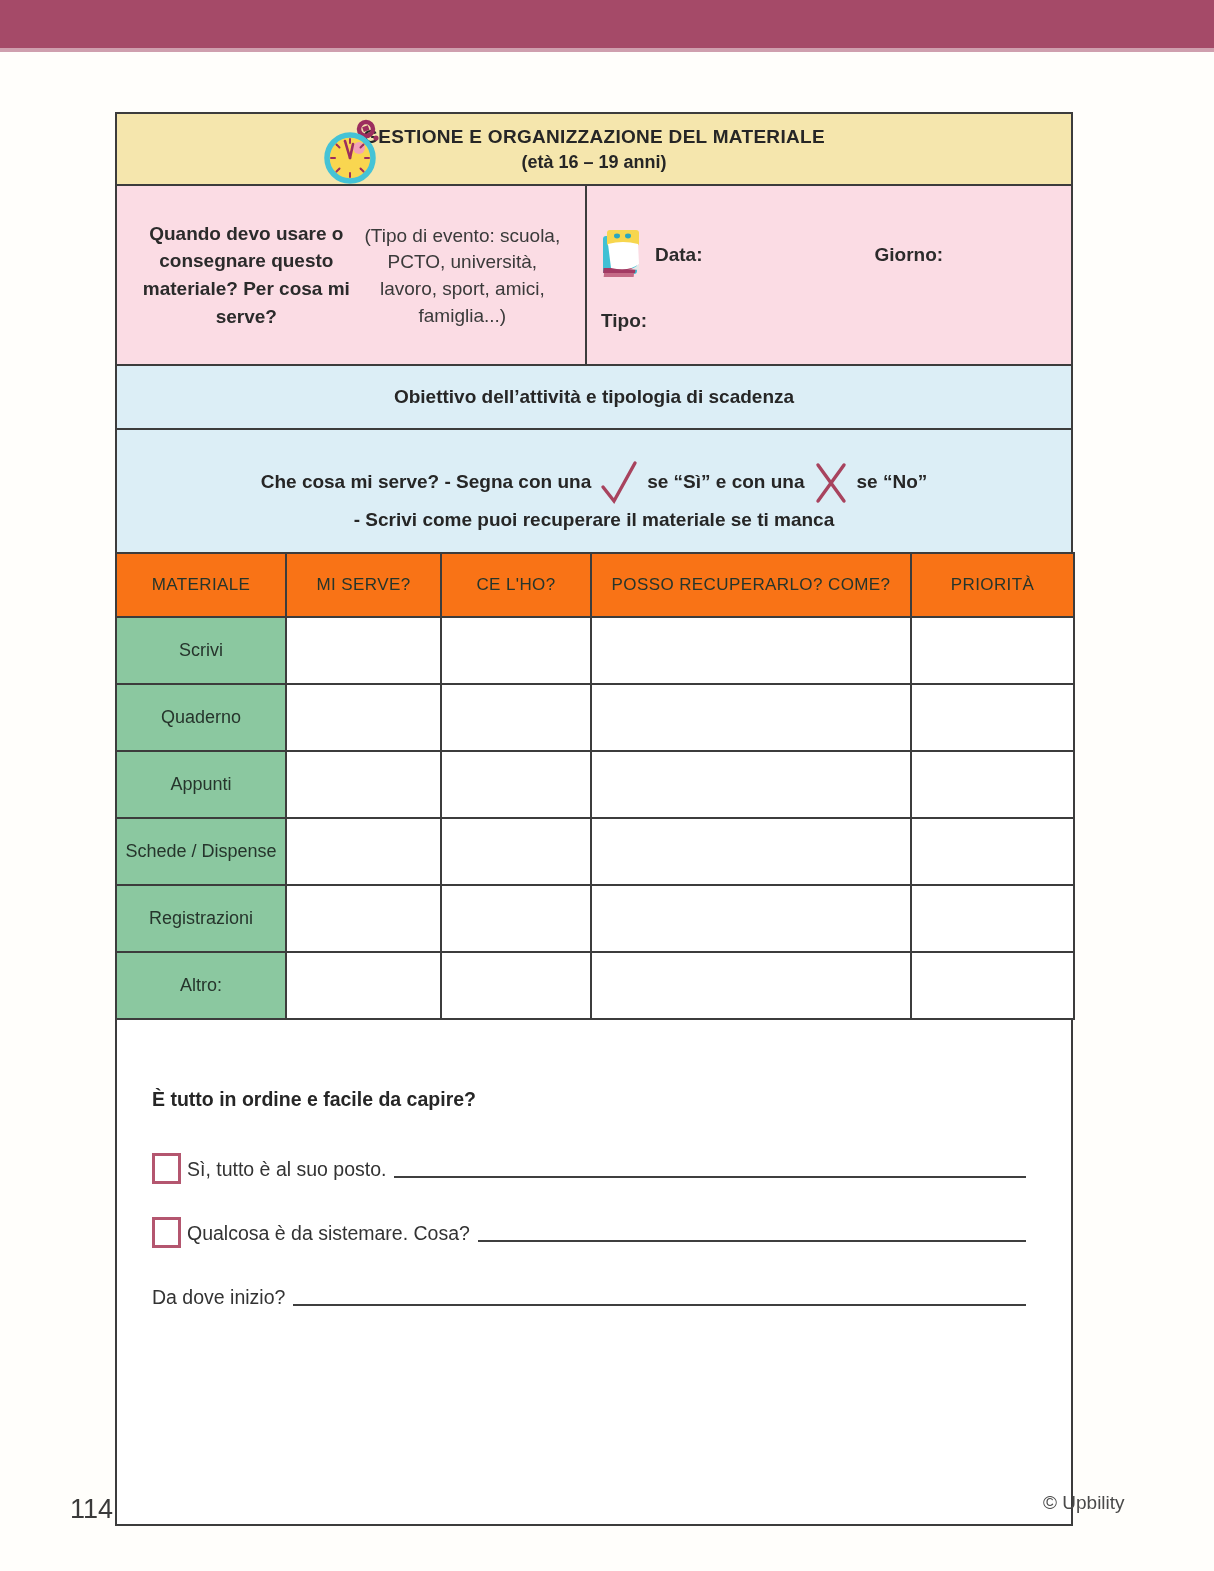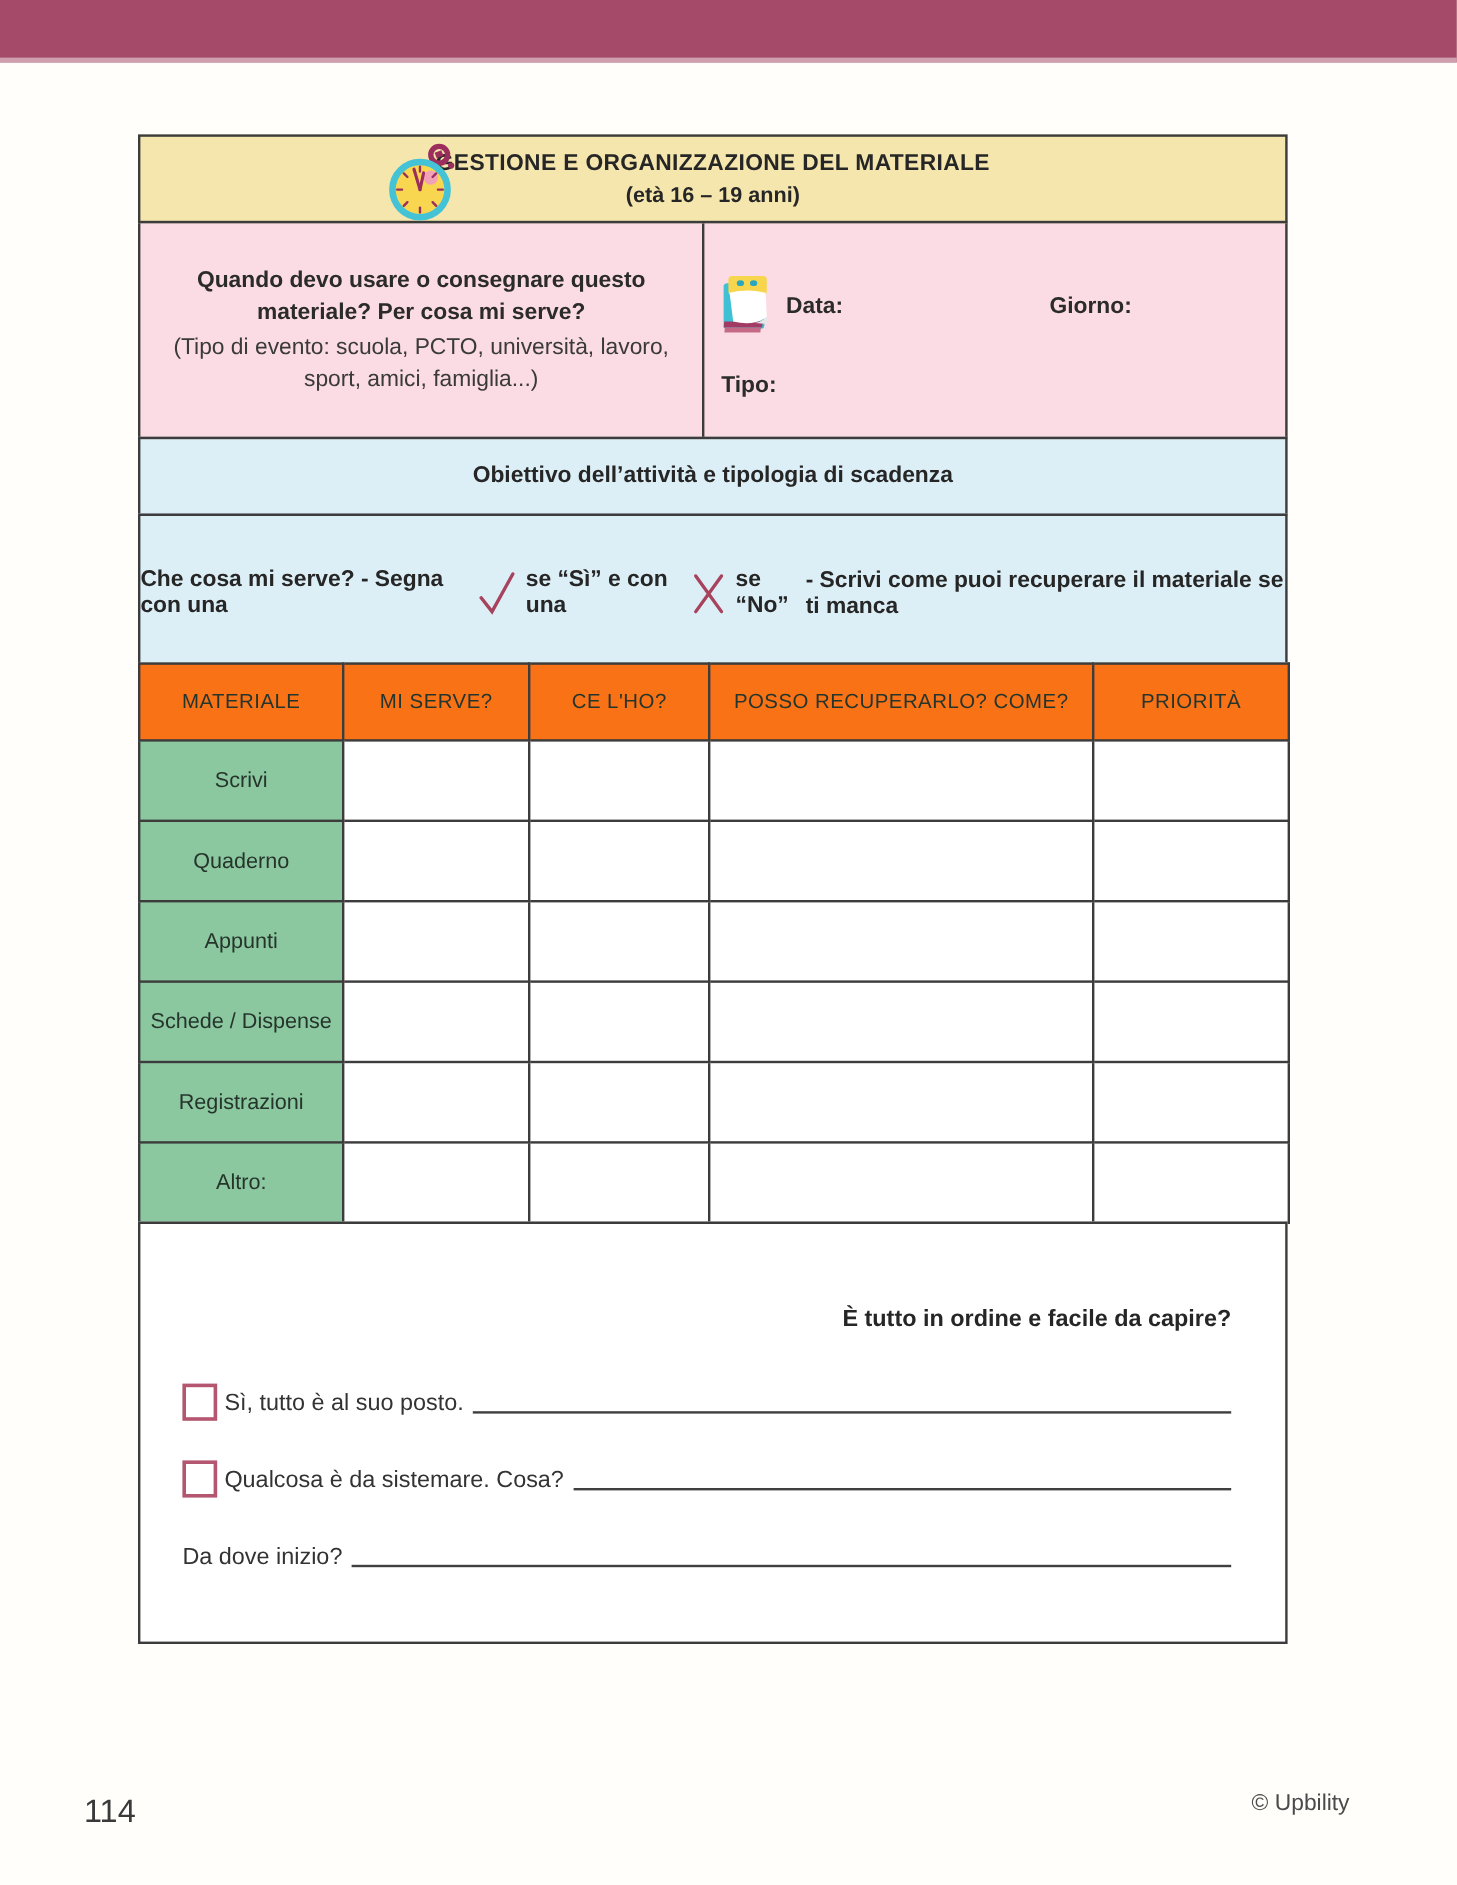--- a/index.html
+++ b/index.html
@@ -34,21 +34,21 @@
     text-align: center;
   }
   .hdr-title { font-size: 19px; font-weight: bold; letter-spacing: .3px; color: #262626; }
   .hdr-sub { font-size: 18px; font-weight: bold; margin-top: 4px; color: #262626; }
   .stopwatch { position: absolute; left: 205px; top: 4px; }
 
   
   .intro { display: flex; height: 182px; background: #fbdce4; }
   .intro-left {
     width: 470px; border-right: 2px solid #3c3c3c;
-    display: flex; flex-direction: column; justify-content: center; align-items: center;
+    display: flex; flex-direction: row; justify-content: center; align-items: center;
     text-align: center; padding: 11px 18px;
   }
   .intro-q { font-size: 19px; font-weight: bold; line-height: 1.45; color: #2b2b2b; }
   .intro-note { font-size: 19px; line-height: 1.4; margin-top: 2px; color: #3a3a3a; }
   .intro-right { flex: 1; padding: 40px 20px 0 12px; }
   .ir-row1 { display: flex; align-items: center; }
   .lbl { font-size: 19px; font-weight: bold; color: #2b2b2b; }
   .data-lbl { margin-left: 8px; }
   .giorno-lbl { margin-left: 172px; }
   .ir-row2 { margin-top: 26px; padding-left: 2px; }
@@ -56,21 +56,21 @@
   
   .objective {
     height: 66px; background: #dceef6;
     display: flex; align-items: center; justify-content: center;
   }
   .objective p { font-size: 19px; font-weight: bold; color: #262626; }
 
   
   .instr {
     height: 126px; background: #dceef6;
-    display: flex; flex-direction: row; align-items: center; justify-content: center;
+    display: flex; flex-direction: column; align-items: center; justify-content: center;
     padding-top: 6px;
   }
   .instr-l1 { display: flex; align-items: center; font-size: 19px; font-weight: bold; color: #262626; }
   .instr-l1 svg { margin: 0 6px; }
   .instr-l2 { font-size: 19px; font-weight: bold; margin-top: 2px; color: #262626; }
 
   
   table { width: 958px; border-collapse: collapse; table-layout: fixed; margin-top: -2px; background: #fff; }
   th, td { border: 2px solid #3c3c3c; }
   thead th {
@@ -79,21 +79,21 @@
     color: #26352c; text-align: center; line-height: 1.5;
   }
   td.rowlabel {
     background: #8bc8a0; font-size: 18px; color: #26352c;
     text-align: center; line-height: 1.4; padding: 0 8px;
   }
   tbody tr { height: 67px; }
   td.cell { background: #fff; }
 
   
-  .review { height: 352px; background: #fff; padding: 68px 45px 0 35px; text-align: right; }
+  .review { height: 508px; background: #fff; padding: 68px 45px 0 35px; }
   .review-h { font-size: 19.5px; font-weight: bold; color: #262626; margin-bottom: 38px; }
   .rv-row { display: flex; align-items: flex-end; margin-bottom: 32px; height: 32px; }
   .cb {
     width: 29px; height: 31px; border: 3px solid #b4566f; background: #fff;
     flex: 0 0 auto; margin-right: 6px; margin-bottom: -3px;
   }
   .rv-label { font-size: 19.5px; color: #333; white-space: nowrap; line-height: 1.2; }
   .wline { flex: 1 1 auto; border-bottom: 2px solid #3f3f3f; margin-left: 8px; height: 1px; margin-bottom: 3px; }
   .rv-plain { padding-left: 0; }
 

